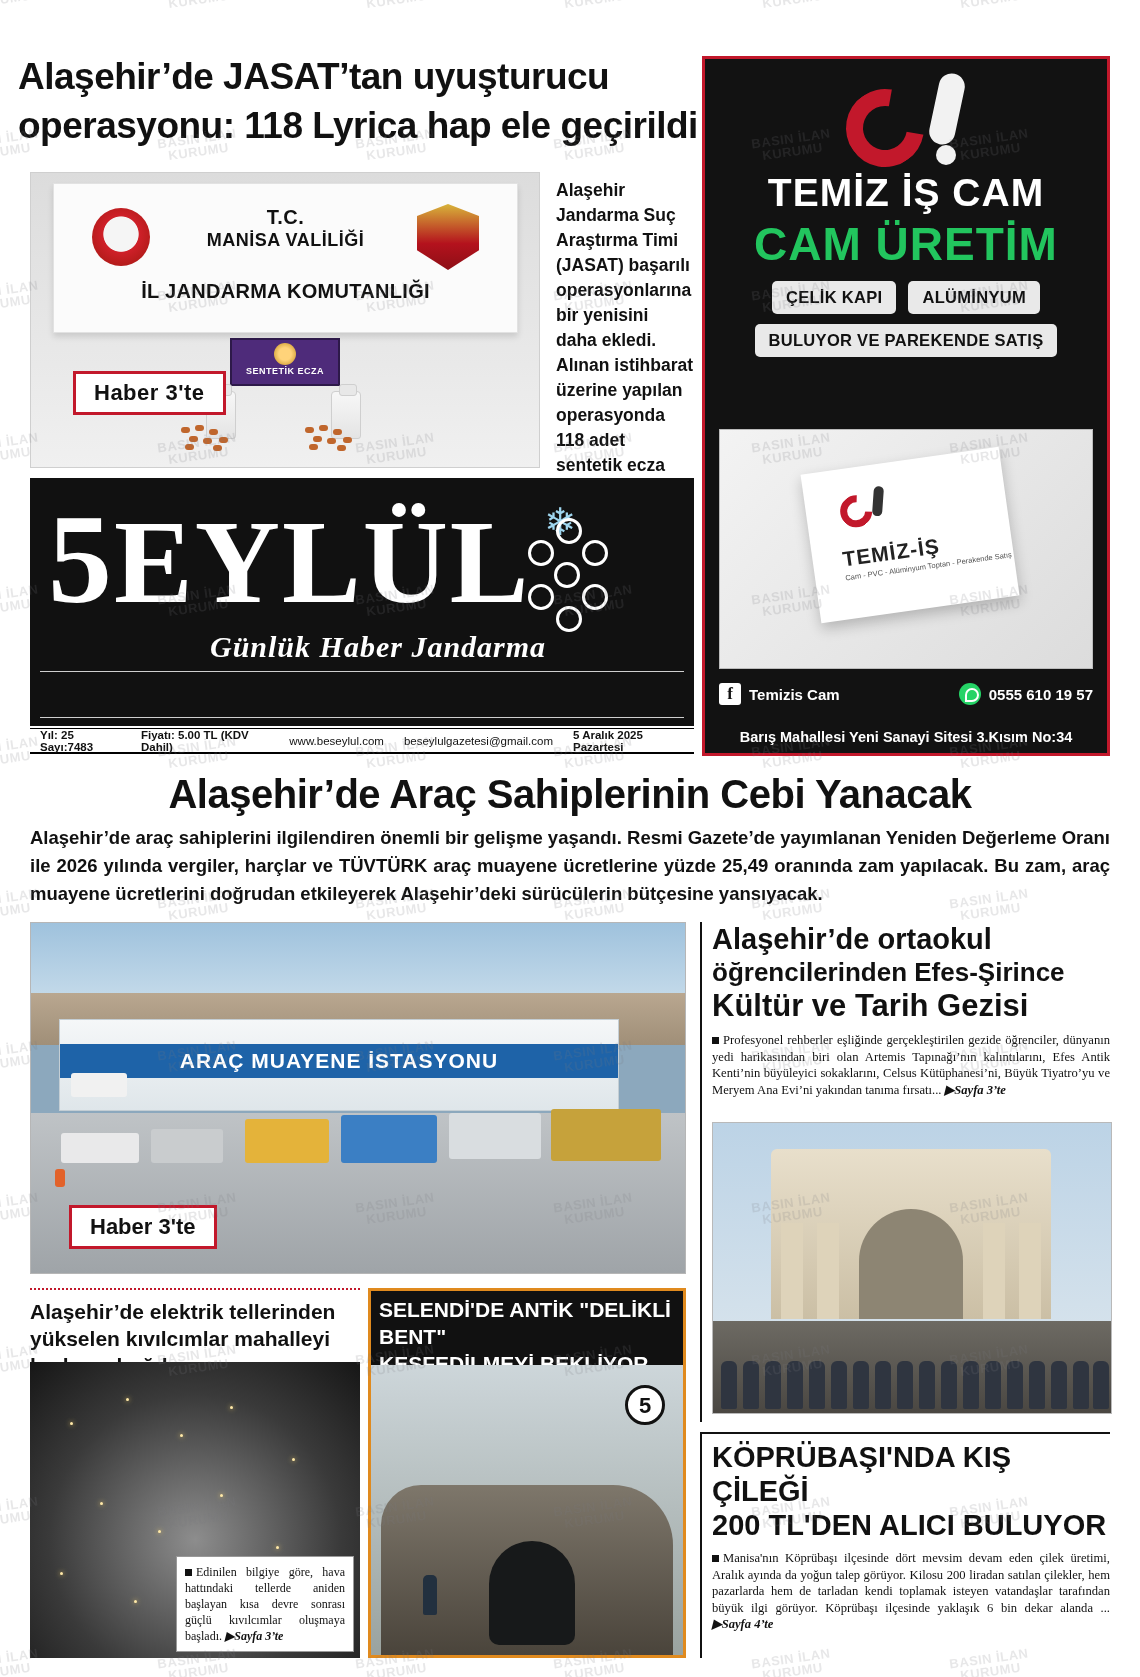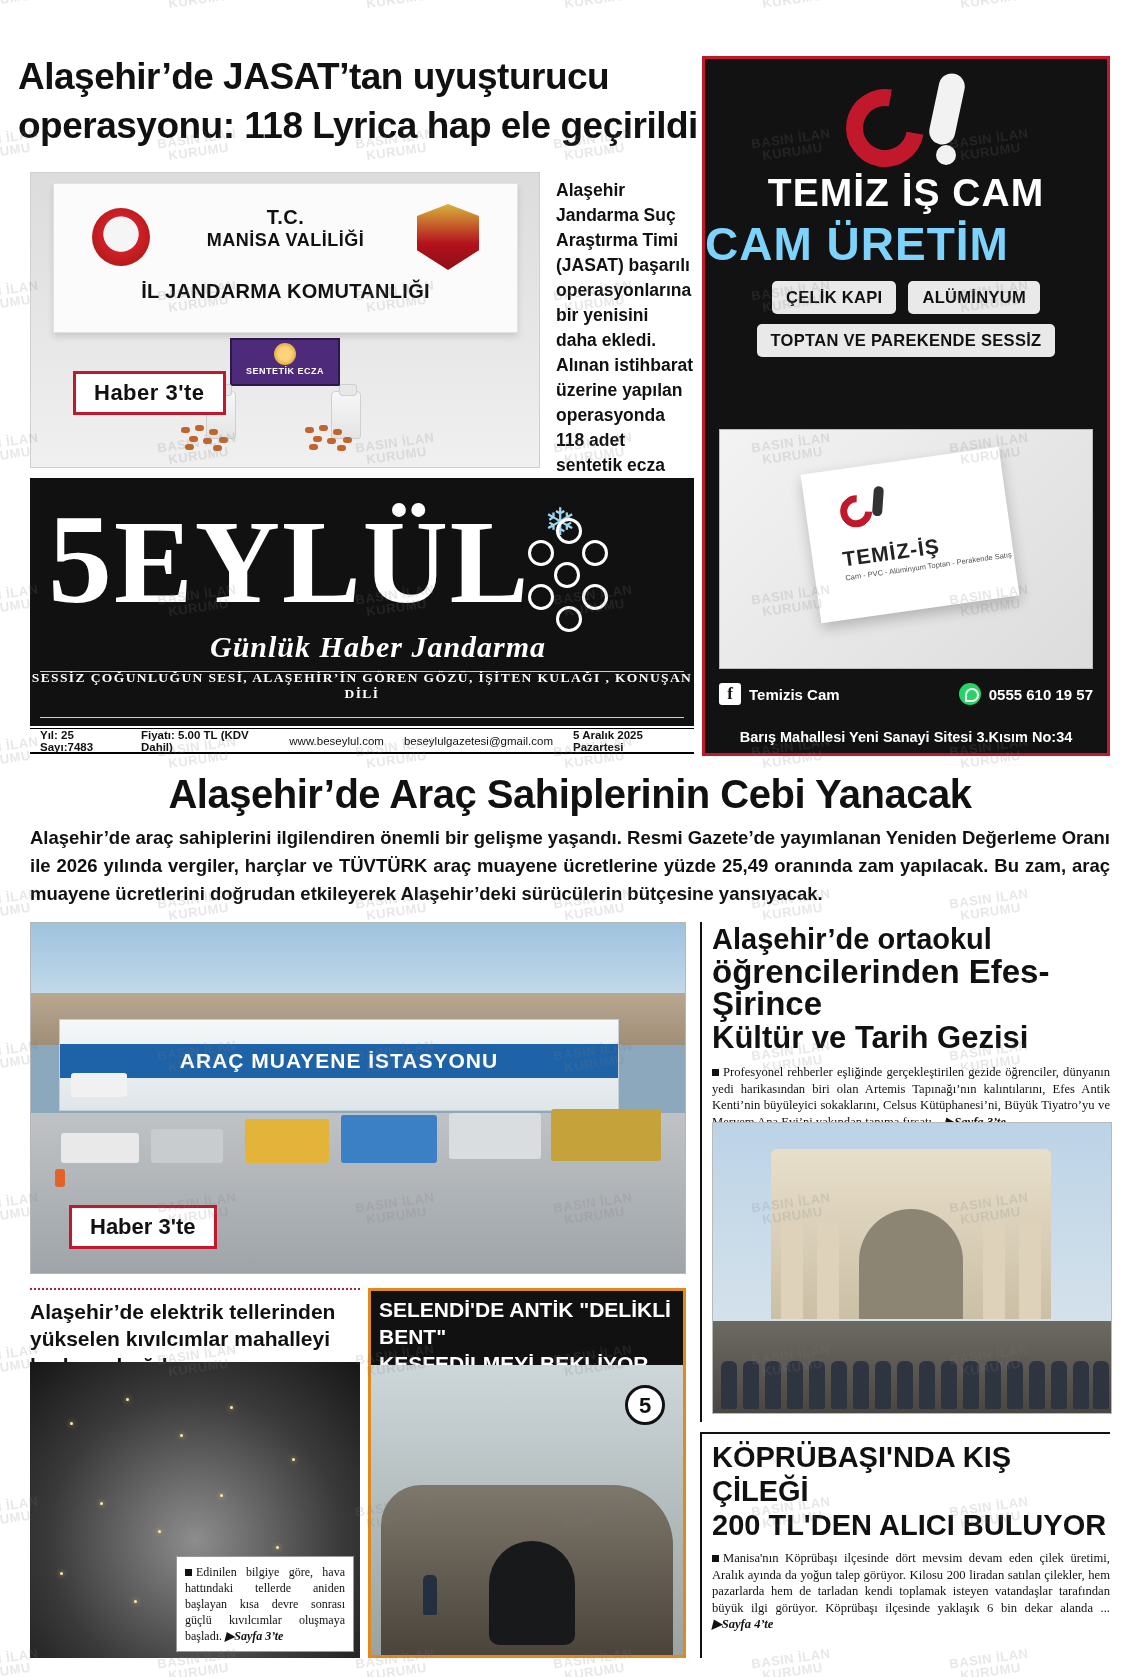--- a/index.html
+++ b/index.html
@@ -194,22 +194,22 @@
   }
   .ad-logo .dot {
     position:absolute; right:10px; bottom:2px; width:20px; height:20px;
     background:#f2f2f2; border-radius:50%;
   }
   .ad-t1 {
     position:absolute; left:0; right:0; top:112px; text-align:center;
     color:#fff; font-weight:bold; font-size:39px; letter-spacing:1px;
   }
   .ad-t2 {
-    position:absolute; left:0; right:0; top:158px; 
-    color:#7dd3fc; font-weight:bold; font-size:46px; letter-spacing:1px;
+    position:absolute; left:0; right:0; top:158px; text-align:center;
+    color:#22c55e; font-weight:bold; font-size:46px; letter-spacing:1px;
   }
   .ad-chips { position:absolute; left:14px; right:14px; top:222px; }
   .ad-row { display:flex; justify-content:center; gap:12px; margin-bottom:10px; }
   .chip {
     background:#e9e9e9; color:#111; font-weight:bold; font-size:16.5px;
     padding:7px 14px; border-radius:5px; white-space:nowrap;
     letter-spacing:0.3px;
   }
   .ad-photo {
     position:absolute; left:14px; right:14px; top:370px; height:240px;
@@ -310,21 +310,21 @@
     z-index:6;
   }
 
   
   .trip {
     position:absolute; left:700px; top:922px; width:410px; height:500px;
     border-left:2px solid #111;
     padding-left:10px;
   }
   .trip-h1 { font-weight:bold; font-size:29px; color:#111; line-height:34px; }
-  .trip-h2 { font-weight:bold; font-size:33px; color:#111; line-height:32px; }
+  .trip-h2 { font-weight:bold; font-size:26px; color:#111; line-height:32px; }
   .trip-h3 { font-weight:bold; font-size:31px; color:#111; line-height:36px; }
   .trip-text {
     margin-top:8px; font-family:"Liberation Serif", serif;
     font-size:12.6px; line-height:16.5px; text-align:justify; color:#111;
   }
   .sq { display:inline-block; width:7px; height:7px; background:#111; margin-right:4px; }
   .sayfa { font-weight:bold; font-style:italic; white-space:nowrap; }
   .trip-photo {
     position:absolute; left:10px; top:200px; width:400px; height:292px;
     background:linear-gradient(#bcd3e6,#dfe8ee);
@@ -471,21 +471,20 @@
       <i style="left:40px;top:0"></i>
         <i style="left:12px;top:22px"></i>
         <i style="left:66px;top:22px"></i>
       <i style="left:38px;top:44px"></i>
         <i style="left:66px;top:66px"></i>
         <i style="left:12px;top:66px"></i>
       <i style="left:40px;top:88px"></i>
     </div>
     <div class="np-sub">Günlük Haber Jandarma</div>
     <div class="np-divider"></div>
-    <div class="np-slogan">SESSİZ ÇOĞUNLUĞUN SESİ, ALAŞEHİR’İN GÖREN GÖZÜ, İŞİTEN KULAĞI , KONUŞAN DİLİ</div>
     <div class="np-divider2"></div>
   </div>
 
   <div class="masthead-info">
     <div class="mi">Yıl: 25 Sayı:7483</div>
     <div class="mi">Fiyatı: 5.00 TL (KDV Dahil)</div>
     <div class="mi www">www.beseylul.com</div>
     <div class="mi www">beseylulgazetesi@gmail.com</div>
     <div class="spacer"></div>
     <div class="mi">5 Aralık 2025 Pazartesi</div>
@@ -498,21 +497,21 @@
         <div class="dot"></div>
     </div>
     <div class="ad-t1">TEMİZ İŞ CAM</div>
     <div class="ad-t2">CAM ÜRETİM</div>
     <div class="ad-chips">
       <div class="ad-row">
         <div class="chip">ÇELİK KAPI</div>
         <div class="chip">ALÜMİNYUM</div>
       </div>
       <div class="ad-row">
-        <div class="chip">TOPTAN VE PAREKENDE SESSİZ</div>
+        <div class="chip">BULUYOR VE PAREKENDE SATIŞ</div>
       </div>
     </div>
     <div class="ad-photo">
       <div class="ad-card">
         <div class="mini">
             <div class="c"></div>
             <div class="bar"></div>
           </div>
         <div class="brand">TEMİZ-İŞ</div>
         <div class="sub">Cam - PVC - Alüminyum Toptan - Perakende Satış</div>

